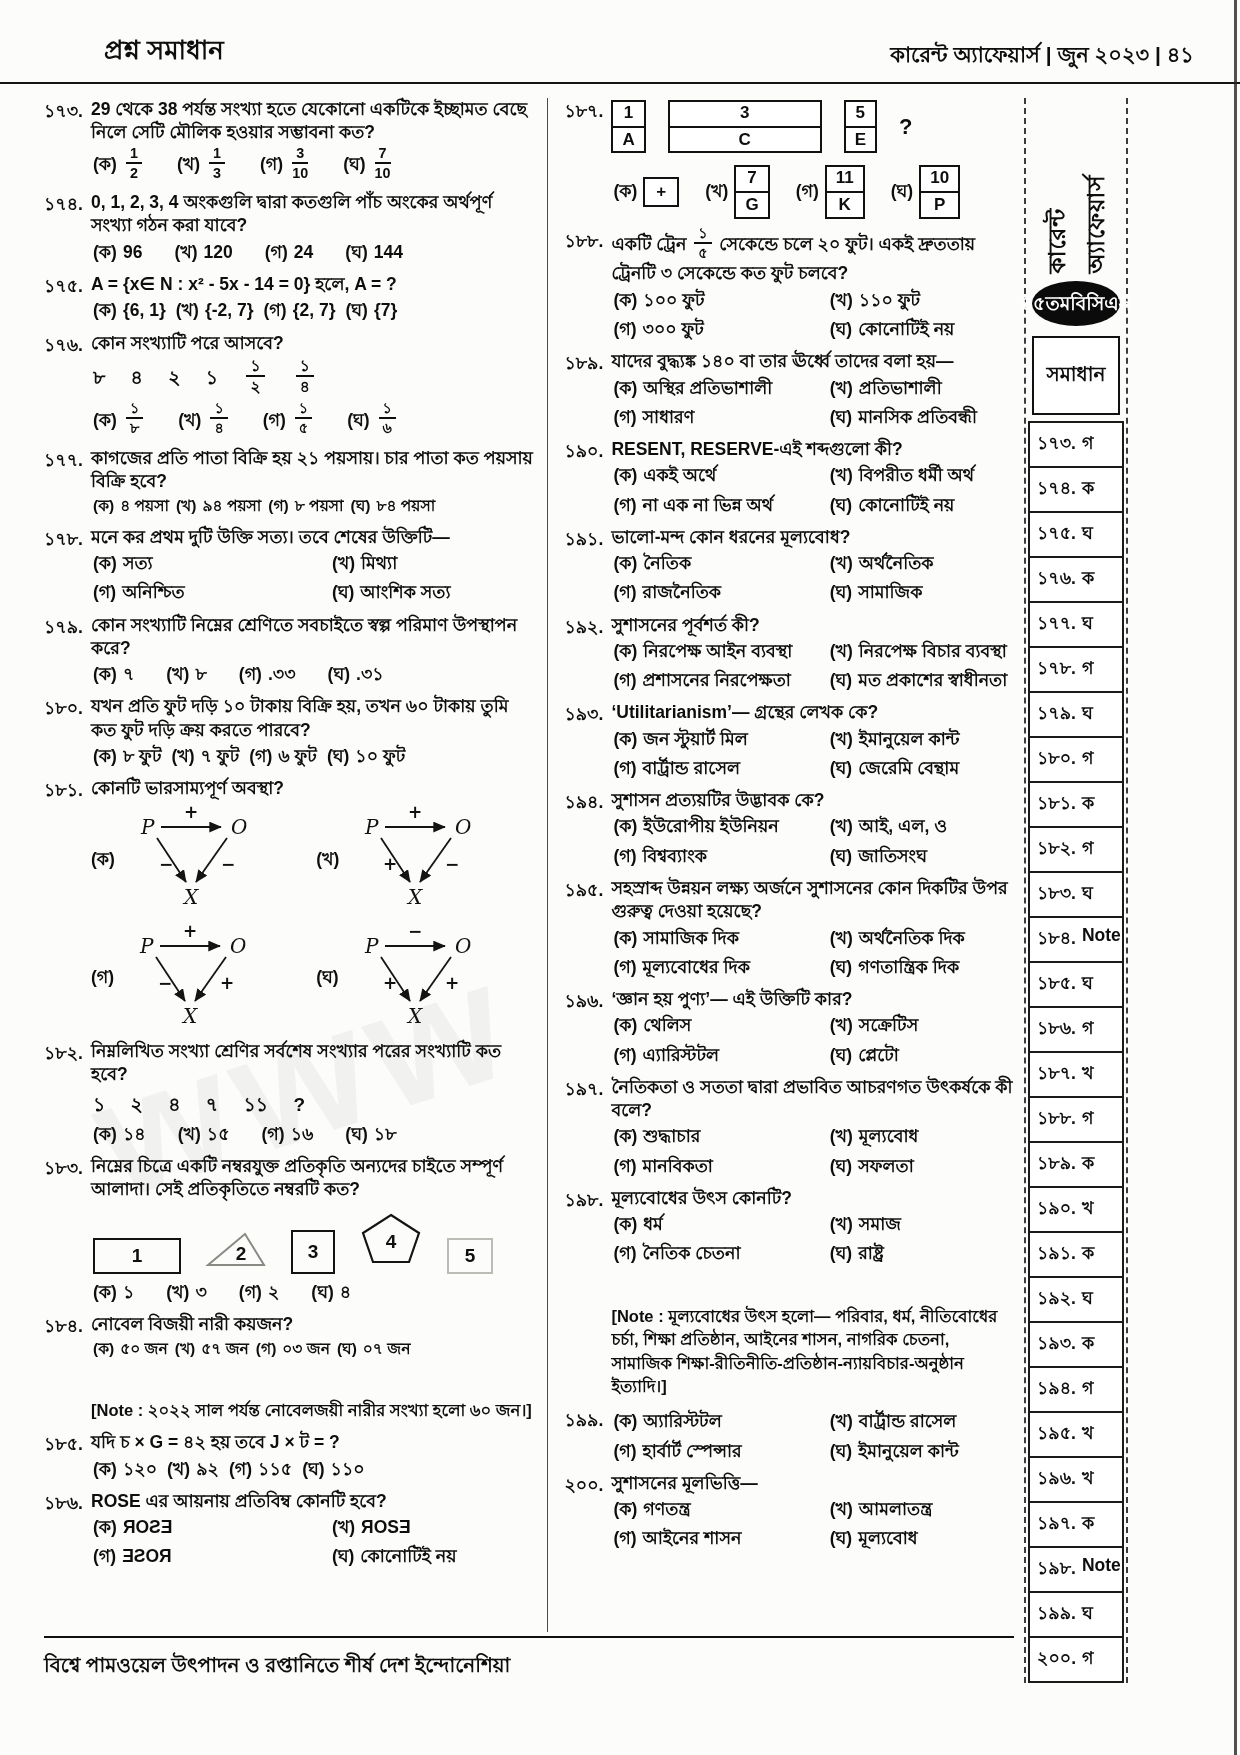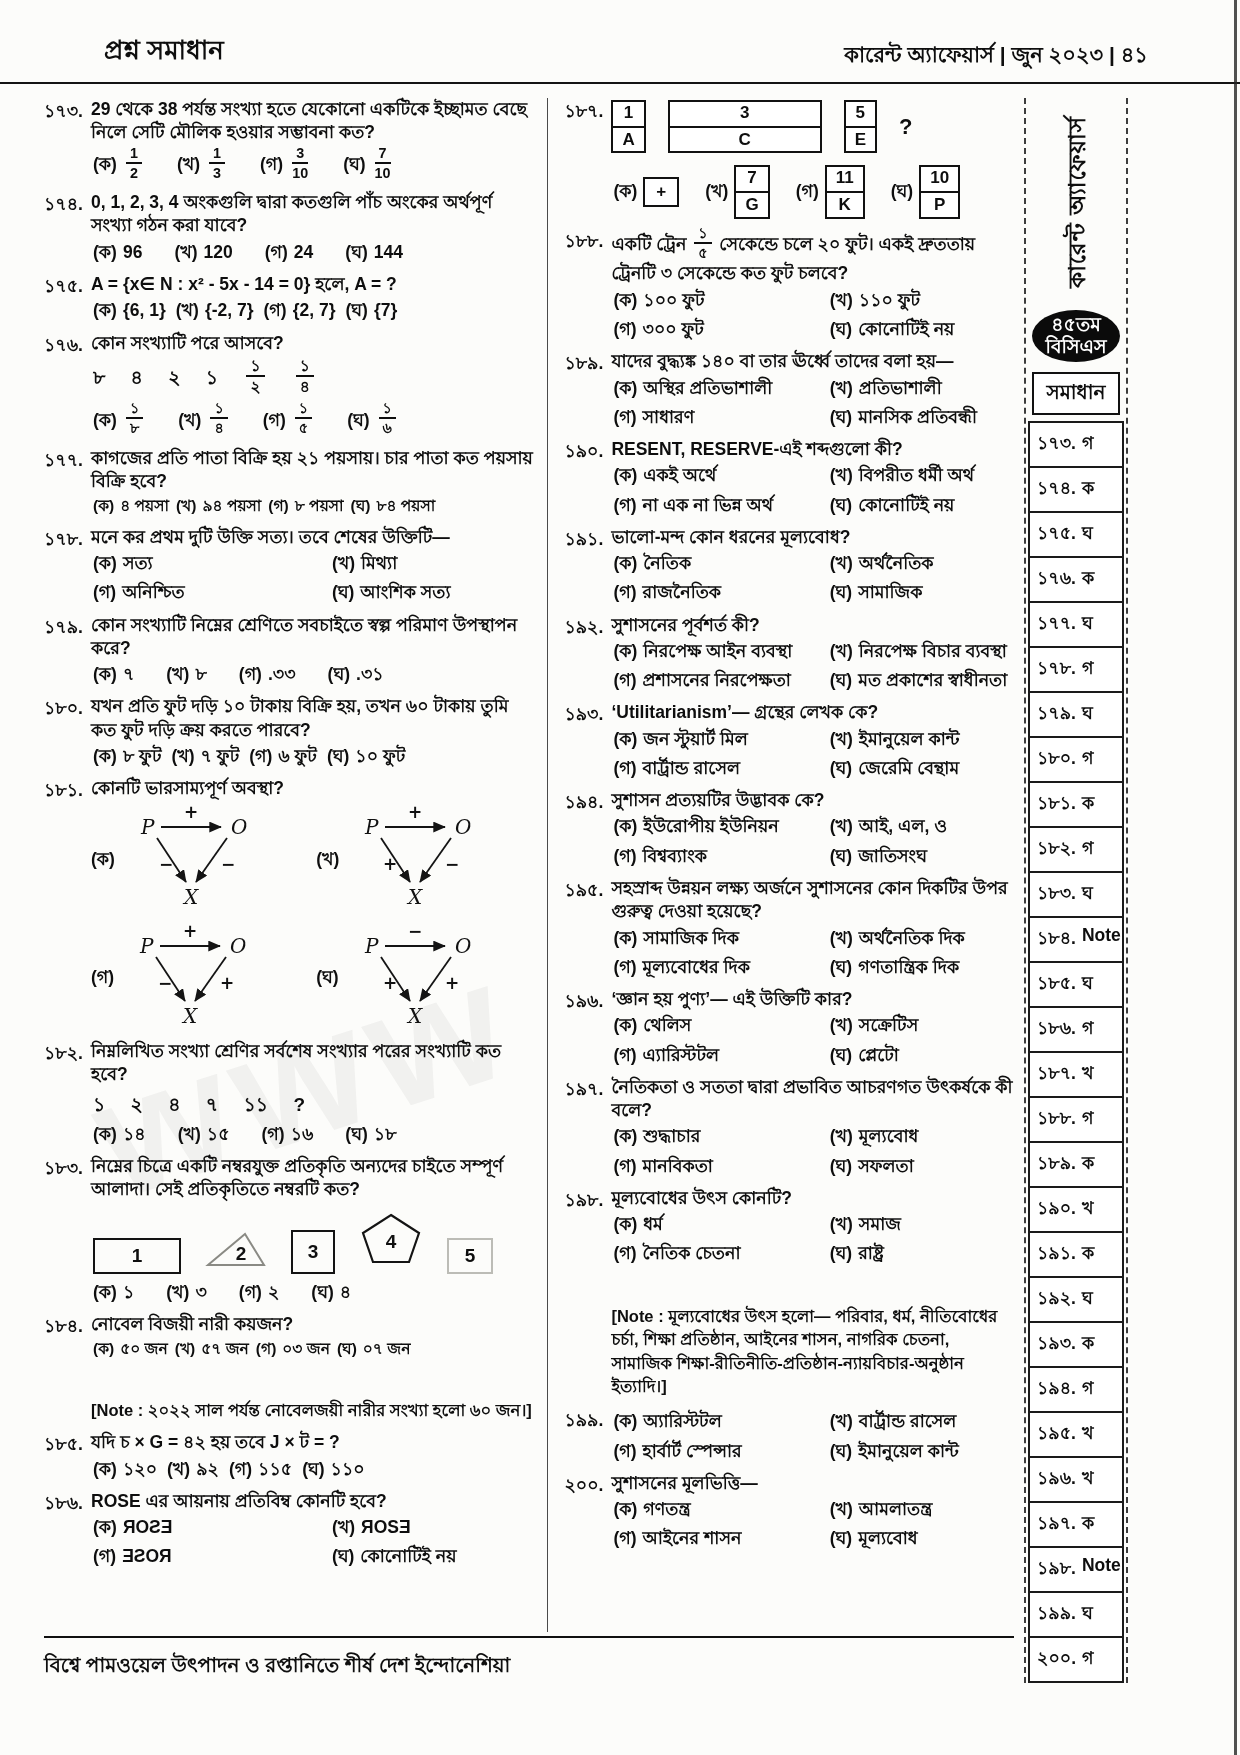--- a/index.html
+++ b/index.html
@@ -2,21 +2,21 @@
 <html lang="bn"><head>
 <meta charset="utf-8">
 <style>
   html,body{margin:0;padding:0;background:#ffffff;}
   .page{position:relative;width:1240px;height:1755px;overflow:hidden;background:#fcfcfa;
         font-family:"Liberation Sans","DejaVu Sans",sans-serif;color:#0e0e0e;}
   .page::after{content:"";position:absolute;top:0;right:3px;width:3px;height:100%;background:#242424;opacity:.8;}
 
   
   .header{display:flex;justify-content:space-between;align-items:flex-end;
-          padding:30px 92px 8px 104px;border-bottom:2.5px solid #141414;}
+          padding:30px 46px 8px 104px;border-bottom:2.5px solid #141414;}
   .h-left{font-size:26px;font-weight:700;}
   .h-right{font-size:21px;font-weight:700;}
 
   
   .content{display:flex;padding:14px 0 0 44px;height:1585px;}
   .main{flex:1;display:flex;flex-direction:column;padding-right:10px;}
   .cols{display:flex;flex:1;}
   .col{box-sizing:border-box;}
   .col-left{width:52%;padding-right:12px;border-right:1.5px solid #4a4a4a;}
   .col-right{width:48%;padding-left:16px;}
@@ -68,23 +68,23 @@
   .fb.wide{min-width:150px;}
   .ftail{font-size:22px;font-weight:700;}
   .opts.boxes{display:flex;gap:26px;align-items:center;padding-top:8px;}
 
   
   .sidebar{width:104px;flex:none;border-left:2px dashed #3c3c3c;border-right:2px dashed #3c3c3c;
            padding:4px 4px 0;display:flex;flex-direction:column;align-items:center;box-sizing:border-box;}
   .vlabel{height:338px;writing-mode:vertical-rl;transform:rotate(180deg);
           font-size:23px;font-weight:700;letter-spacing:1px;display:flex;align-items:center;justify-content:center;}
   .badge{width:88px;height:88px;border-radius:50%;background:#0b0b0b;color:#fff;
-         display:flex;flex-direction:column;align-items:center;justify-content:center;
+         display:flex;flex-direction:row;align-items:center;justify-content:center;
          font-weight:700;font-size:19px;line-height:1.15;margin:8px 0 10px;text-align:center;}
-  .sol-head{border:2.2px solid #111;padding:3px 12px;font-size:20px;font-weight:700;margin-bottom:8px;background:#fff;}
+  .sol-head{border:2.2px solid #111;padding:21px 12px;font-size:20px;font-weight:700;margin-bottom:8px;background:#fff;}
   .answers{width:96px;}
   .ansrow{border:2px solid #1a1a1a;margin-top:-2px;padding:7px 4px 7px 7px;display:flex;gap:6px;
           font-size:17.5px;font-weight:700;background:#fff;}
   .rightmargin{width:112px;flex:none;}
 
   
   .footer{border-top:2.5px solid #101010;margin-top:4px;padding:12px 0 0;text-align:left;
           font-size:20px;font-weight:700;}
 
   

